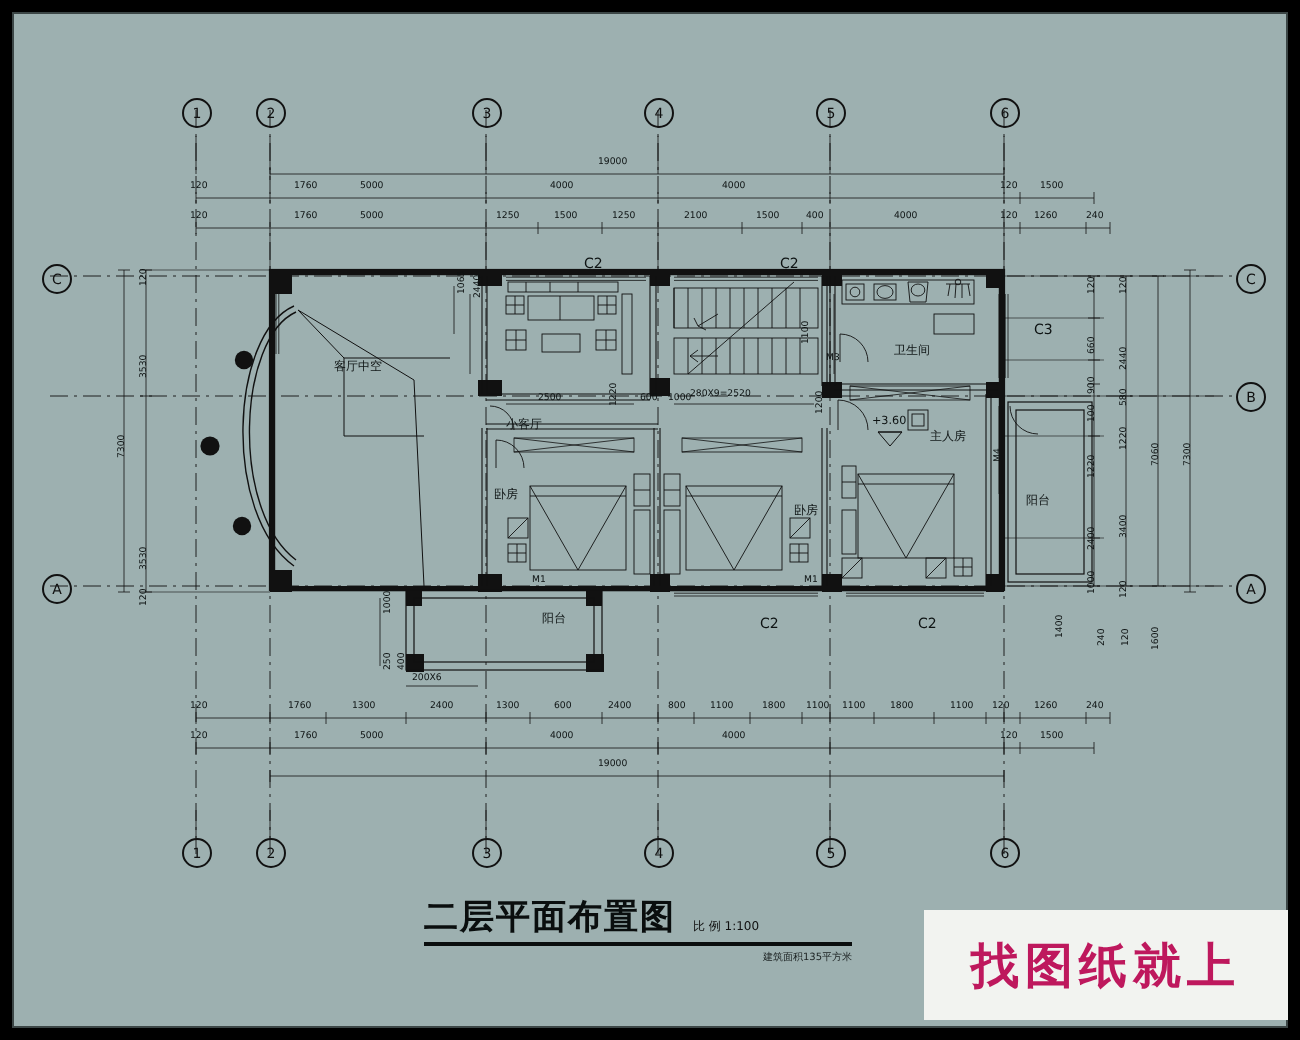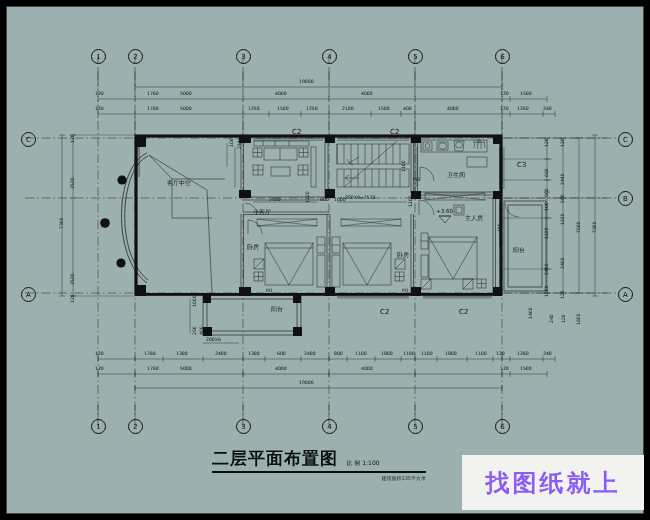--- a/index.html
+++ b/index.html
@@ -26,21 +26,21 @@
   #plan-title{font-size:17px;color:#0a0e0e;font-family:"DejaVu Serif",serif;
         font-weight:bold;letter-spacing:1px;display:inline-block;}
   #plan-scale{font-size:6px;color:#111;display:inline-block;margin-left:4px;
         font-family:"DejaVu Sans",sans-serif;vertical-align:bottom;padding-bottom:2px;}
   #title-rule{width:214px;height:1.6px;background:#0a0e0e;margin-top:1px;}
   #title-sub{font-size:5px;color:#1a2020;text-align:right;width:214px;
         margin-top:2px;font-family:"DejaVu Sans",sans-serif;}
   #watermark{position:absolute;left:455px;top:448px;width:182px;height:55px;
         background:#f2f3f0;display:flex;flex-direction:column;
         align-items:center;justify-content:center;}
-  #wm-cn{font-size:24px;font-weight:bold;color:#8b5cf6;letter-spacing:3px;
+  #wm-cn{font-size:24px;font-weight:bold;color:#be185d;letter-spacing:3px;
         font-family:"DejaVu Sans",sans-serif;line-height:1;text-align:right;}
   #wm-en{font-size:15px;font-weight:bold;color:#1414c8;letter-spacing:0px;
         font-family:"DejaVu Sans",sans-serif;line-height:1;margin-top:3px;}
 </style>
 </head>
 <body>
 
 <div id="root">
 <div id="sheet">
 

